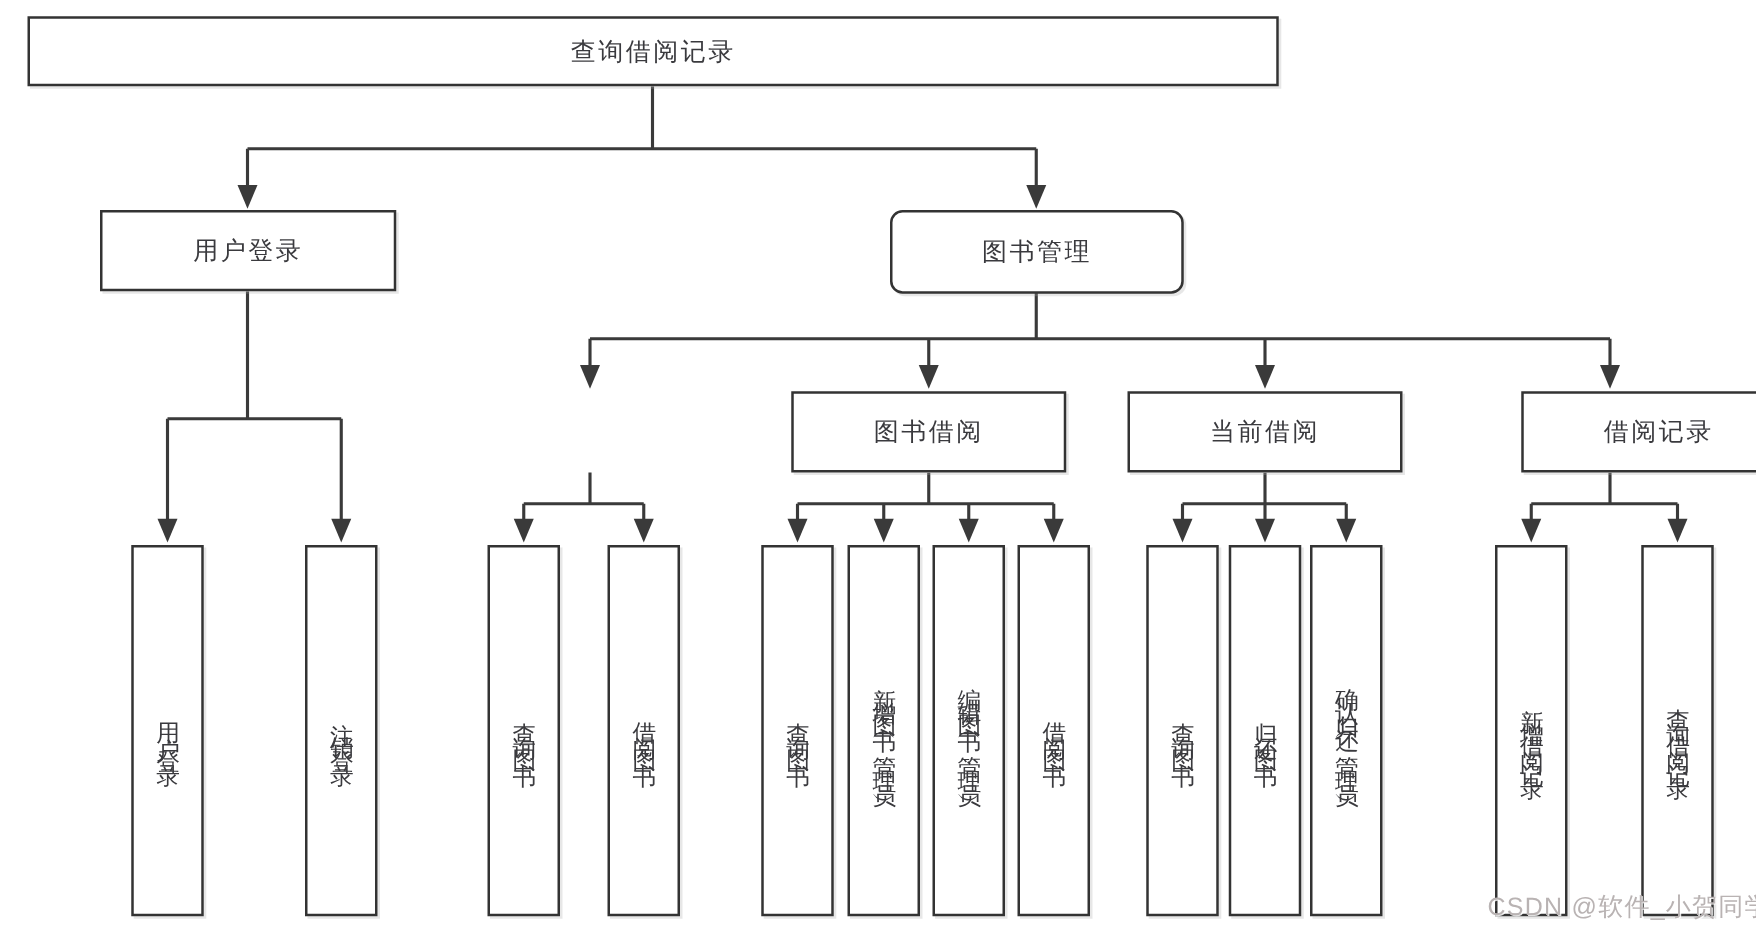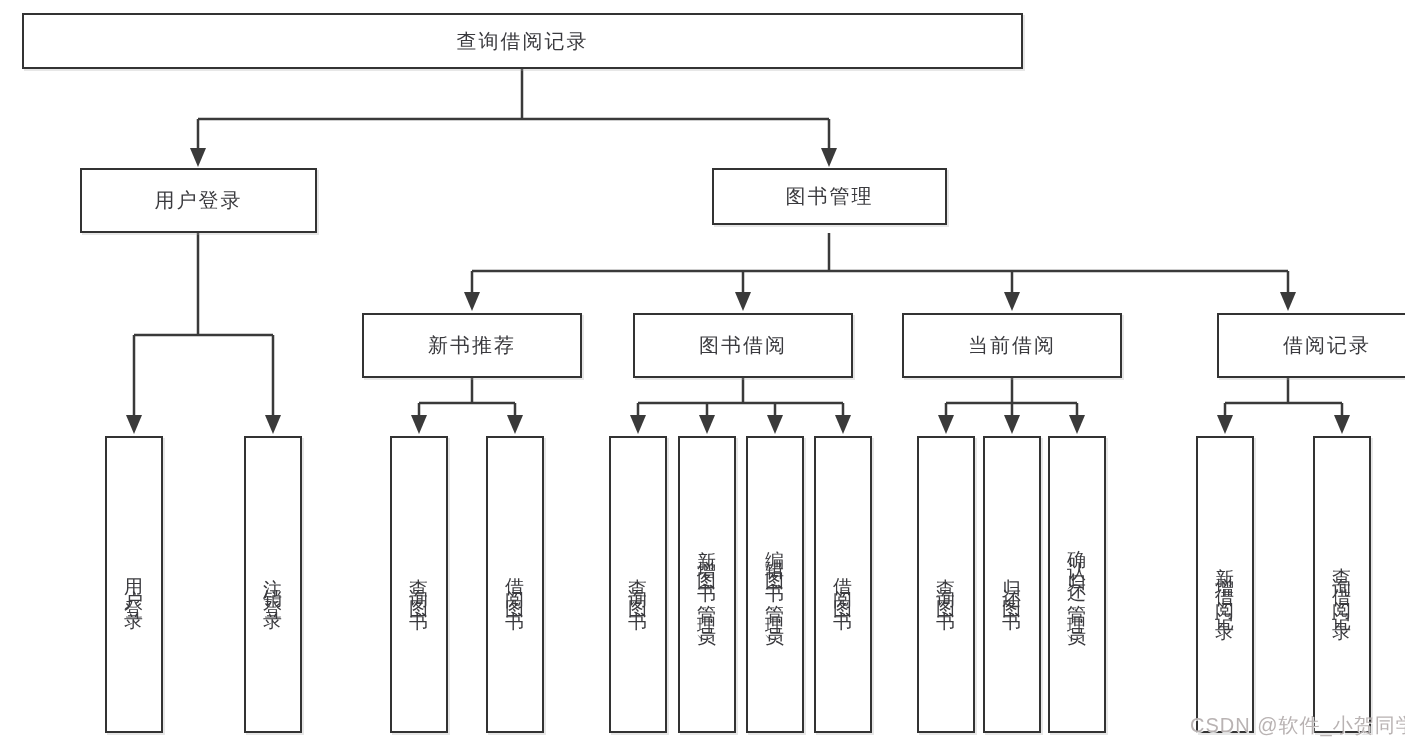--- a/index.html
+++ b/index.html
@@ -112,27 +112,24 @@
     <polygon points="1334,415 1350,415 1342,434"></polygon>
   </svg>
 
   <div class="node" style="left:22px; top:13px; width:1001px; height:56px;">
     <span class="label">查询借阅记录</span>
   </div>
 
   <div class="node" style="left:80px; top:168px; width:237px; height:65px;">
     <span class="label">用户登录</span>
   </div>
-  <div class="node" style="left:712px; top:168px; width:235px; height:57px;">
+  <div class="node" style="left:712px; top:168px; width:235px; height:67px;border-radius:10px;">
     <span class="label">图书管理</span>
   </div>
 
-  <div class="node" style="left:362px; top:313px; width:220px; height:65px;">
-    <span class="label">新书推荐</span>
-  </div>
   <div class="node" style="left:902px; top:313px; width:220px; height:65px;">
     <span class="label">当前借阅</span>
   </div>
   <div class="node" style="left:633px; top:313px; width:220px; height:65px;">
     <span class="label">图书借阅</span>
   </div>
   <div class="node" style="left:1178px; top:313px; width:220px; height:65px;margin-left:39px;">
     <span class="label">借阅记录</span>
   </div>
 

